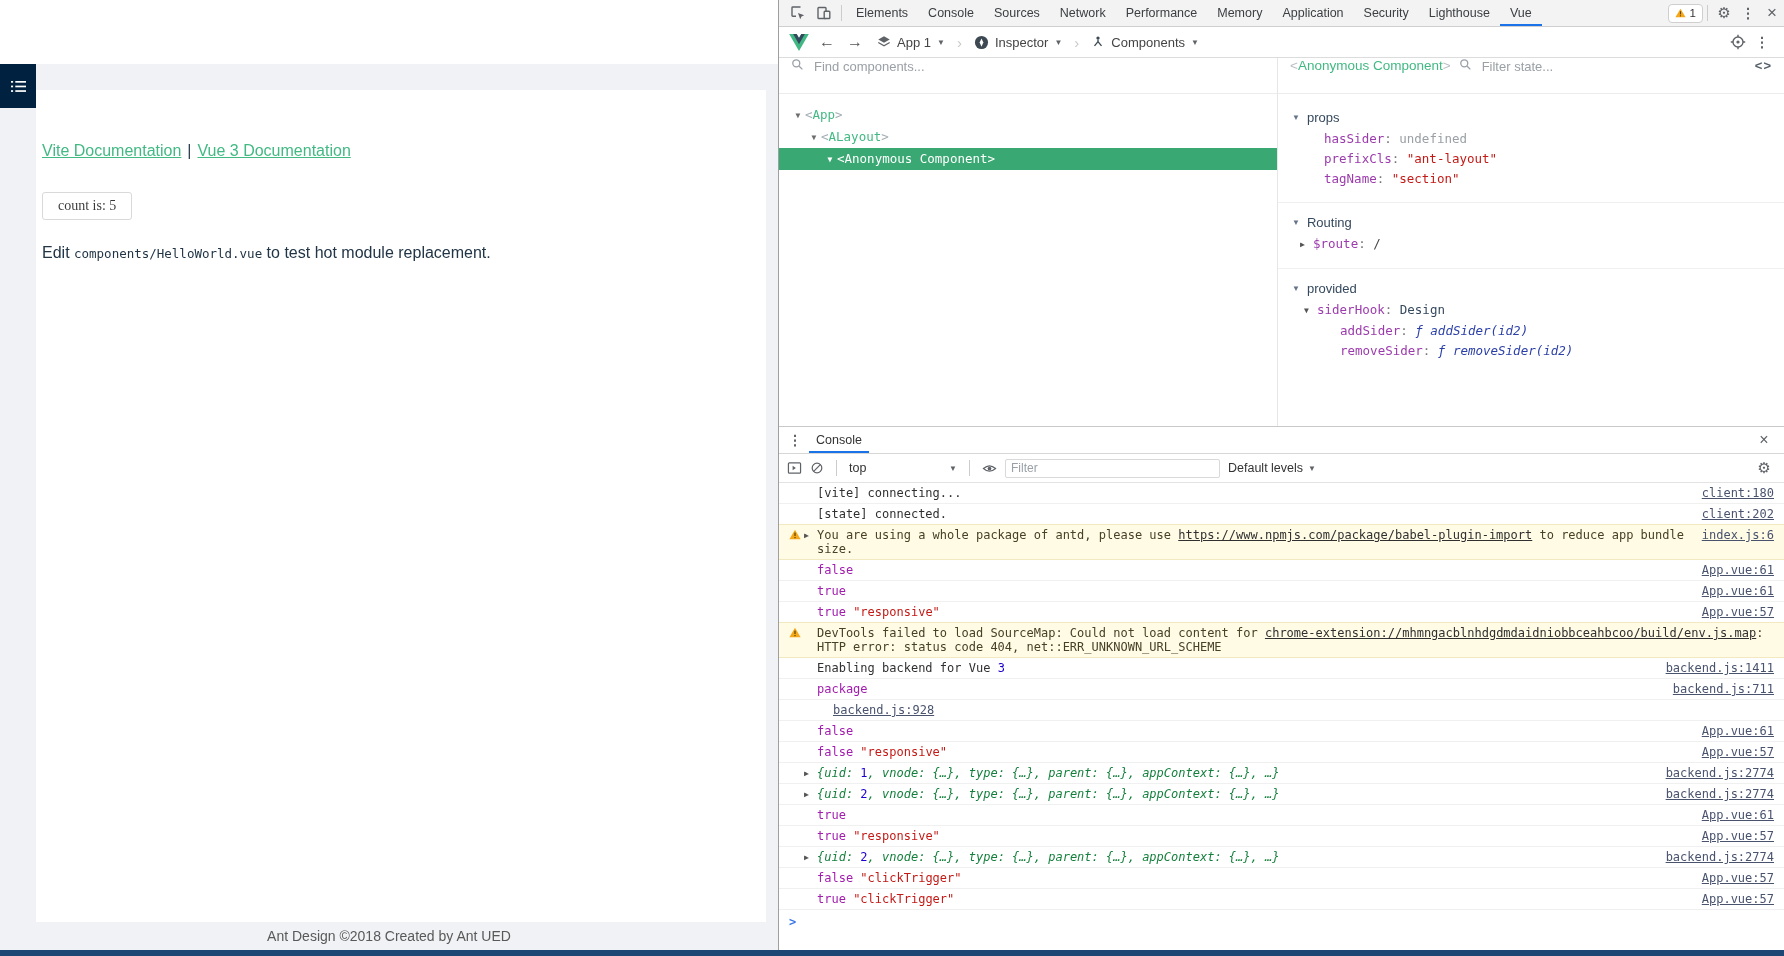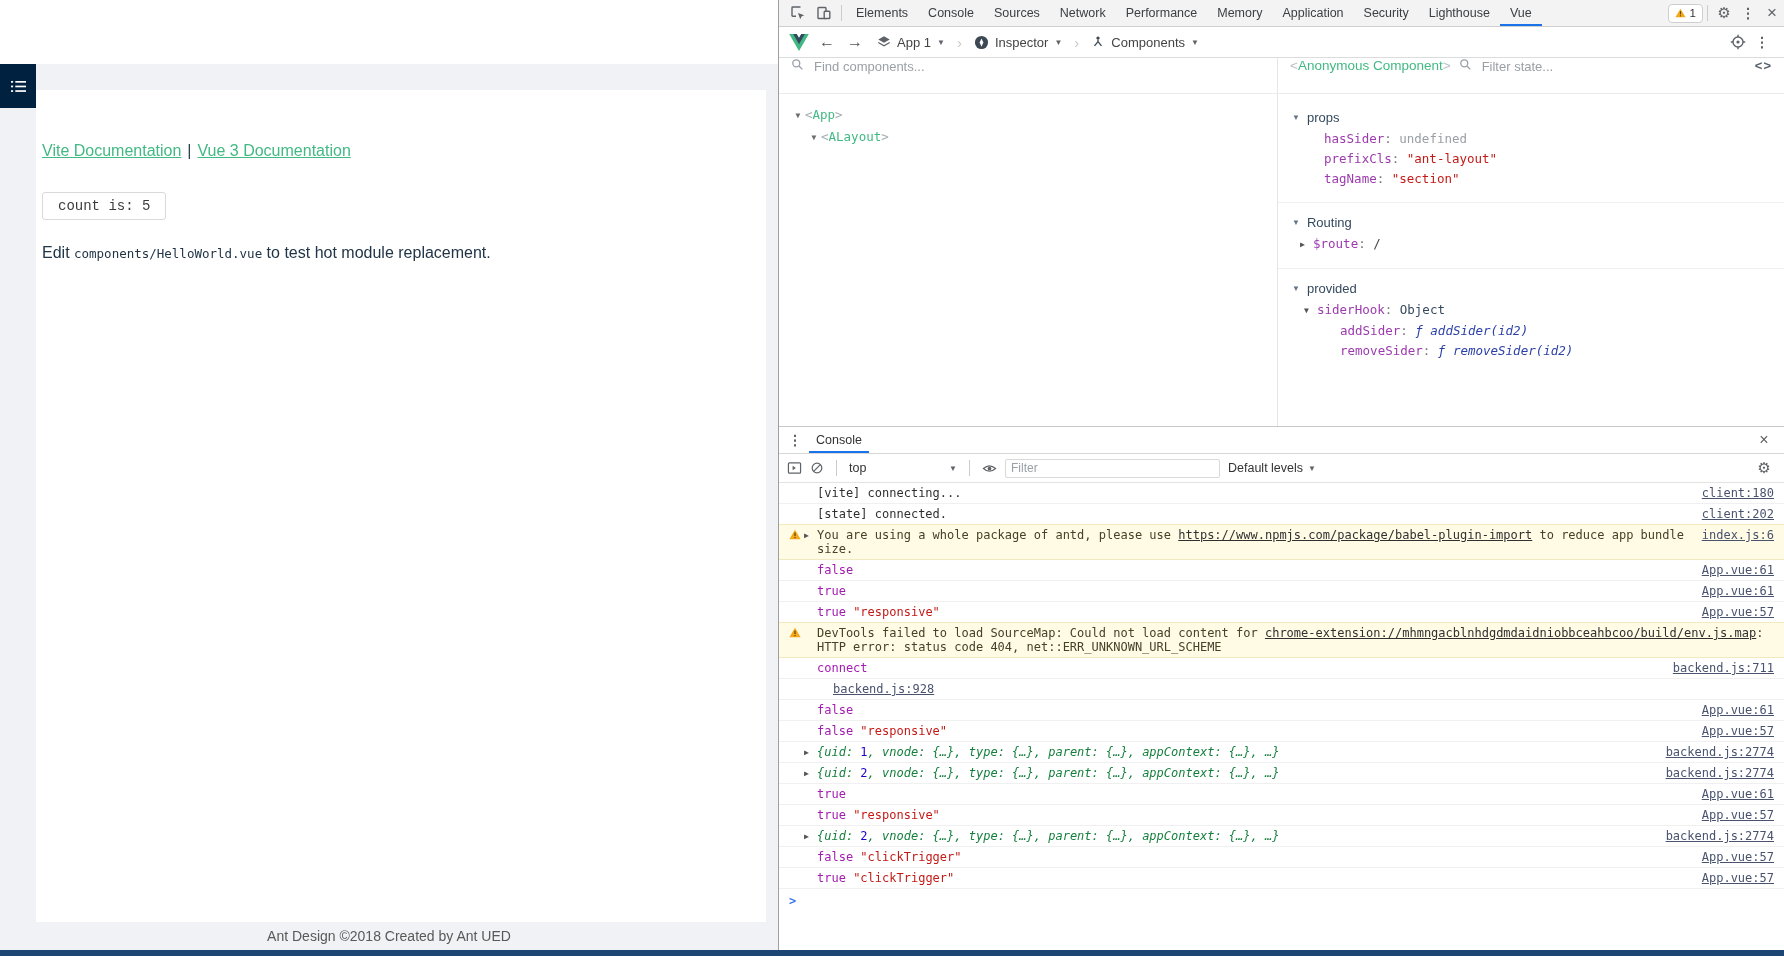--- a/index.html
+++ b/index.html
@@ -10,21 +10,21 @@
   #page{position:absolute;left:0;top:0;width:778px;height:956px;background:#f0f2f5;}
   #page-header{position:absolute;left:0;top:0;right:0;height:64px;background:#fff;}
   #sider-trigger{position:absolute;left:0;top:64px;width:36px;height:44px;background:#002140;
                  display:flex;align-items:center;justify-content:center;cursor:pointer;}
   #page-content{position:absolute;left:36px;right:12px;top:90px;bottom:34px;background:#fff;
                 padding:36px 24px 0 6px;box-sizing:border-box;color:#213547;}
   .doc-links{font-size:16px;}
   .doc-links a{color:#42b983;text-decoration:underline;cursor:pointer;}
   .doc-sep{color:#2c3e50;margin:0 6px;}
   #count-btn{margin-top:16px;background:#fff;border:1px solid #d9d9d9;border-radius:3px;
-             padding:5px 15px;font-size:14px;color:rgba(0,0,0,.78);font-family:Liberation Mono, monospace;cursor:pointer;}
+             padding:5px 15px;font-size:14px;color:rgba(0,0,0,.78);font-family:Liberation Serif, serif;cursor:pointer;}
   .edit-hint{margin-top:24px;font-size:16px;color:#213547;}
   .edit-hint code{font-family:"DejaVu Sans Mono",monospace;font-size:12.5px;color:#213547;}
   #page-footer{position:absolute;left:0;right:0;bottom:12px;text-align:center;font-size:14px;color:#595959;}
   
   #devtools{position:absolute;left:778px;top:0;width:1006px;height:956px;background:#fff;
             border-left:1px solid #9f9f9f;box-sizing:border-box;font-size:12.5px;color:#333;}
   
   #dt-tabbar{position:absolute;left:0;right:0;top:0;height:27px;background:#f3f3f3;
              border-bottom:1px solid #cfcfcf;display:flex;align-items:center;padding-left:6px;box-sizing:border-box;}
   .ticon{width:26px;height:26px;display:flex;align-items:center;justify-content:center;color:#5f6368;cursor:pointer;}
@@ -225,20 +225,21 @@
         <div class="pane-head">
           <svg width="13" height="13" viewBox="0 0 16 16" fill="none" stroke="#9aa0a6" stroke-width="1.6">
             <circle cx="6.5" cy="6.5" r="4.3"></circle>
               <path d="M9.8 9.8 14 14"></path>
           </svg>
           <input placeholder="Find components..." style="">
         </div>
         <div id="tree">
             <div class="tree-row" style="padding-left: 12px;"><span class="tree-caret">▼</span><span class="tb">&lt;</span><span class="tn">App</span><span class="tb">&gt;</span></div>
             <div class="tree-row" style="padding-left: 28px;"><span class="tree-caret">▼</span><span class="tb">&lt;</span><span class="tn">ALayout</span><span class="tb">&gt;</span></div>
+            <div class="tree-row sel" style="padding-left: 44px;"><span class="tree-caret">▼</span><span class="tb">&lt;</span><span class="tn">Anonymous Component</span><span class="tb">&gt;</span></div>
           </div>
       </div>
       <div id="state-pane">
         <div class="pane-head">
           <span class="comp-name">Anonymous Component</span>
           <svg width="13" height="13" viewBox="0 0 16 16" fill="none" stroke="#9aa0a6" stroke-width="1.6">
             <circle cx="6.5" cy="6.5" r="4.3"></circle>
               <path d="M9.8 9.8 14 14"></path>
           </svg>
           <input placeholder="Filter state..." style="">
@@ -259,21 +260,21 @@
                 <span class="sec-caret">▼</span>
                 <span>Routing</span>
               </div>
               <div class="srow ind-l0"><span class="scaret">▶</span><span class="skey">$route</span><span class="scolon">: </span><span class="sval sv-plain">/</span></div>
             </div>
             <div class="sec">
               <div class="sec-h">
                 <span class="sec-caret">▼</span>
                 <span>provided</span>
               </div>
-              <div class="srow ind-l0b"><span class="scaret">▼</span><span class="skey">siderHook</span><span class="scolon">: </span><span class="sval sv-object">Object</span></div>
+              <div class="srow ind-l0b"><span class="scaret">▼</span><span class="skey">siderHook</span><span class="scolon">: </span><span class="sval sv-object">Design</span></div>
               <div class="srow ind-l1"><span class="skey">addSider</span><span class="scolon">: </span><span class="sval sv-function">ƒ addSider(id2)</span></div>
               <div class="srow ind-l1"><span class="skey">removeSider</span><span class="scolon">: </span><span class="sval sv-function">ƒ removeSider(id2)</span></div>
             </div>
           </div>
       </div>
     </div>
 
     <div id="console-drawer">
       <div id="drawer-head">
         <span class="glyph-btn" style="font-weight:bold;width:16px;">⋮</span>
@@ -351,21 +352,25 @@
             <span class="warn-i">
               <svg width="12" height="11" viewBox="0 0 12 11">
                 <path d="M6 .8 11.6 10.2 H.4 Z" fill="#f5a71b"></path>
                 <rect x="5.4" y="3.6" width="1.2" height="3.4" fill="#5b4300"></rect>
                 <rect x="5.4" y="8" width="1.2" height="1.2" fill="#5b4300"></rect>
               </svg>
             </span>
             <span class="cmsg"><span class="p-plain">DevTools failed to load SourceMap: Could not load content for </span><span class="p-link">chrome-extension://mhmngacblnhdgdmdaidniobbceahbcoo/build/env.js.map</span><span class="p-plain">: HTTP error: status code 404, net::ERR_UNKNOWN_URL_SCHEME</span></span>
           </div>
           <div class="crow log">
-            <span class="cmsg"><span class="p-bool">connect</span></span>
+            <span class="cmsg"><span class="p-plain">Enabling backend for Vue </span><span class="p-num">3</span></span>
+            <span class="csrc">backend.js:1411</span>
+          </div>
+          <div class="crow log">
+            <span class="cmsg"><span class="p-bool">package</span></span>
             <span class="csrc">backend.js:711</span>
           </div>
           <div class="crow log">
             <span class="csrc">backend.js:928</span>
           </div>
           <div class="crow log">
             <span class="cmsg"><span class="p-bool">false</span></span>
             <span class="csrc">App.vue:61</span>
           </div>
           <div class="crow log">

